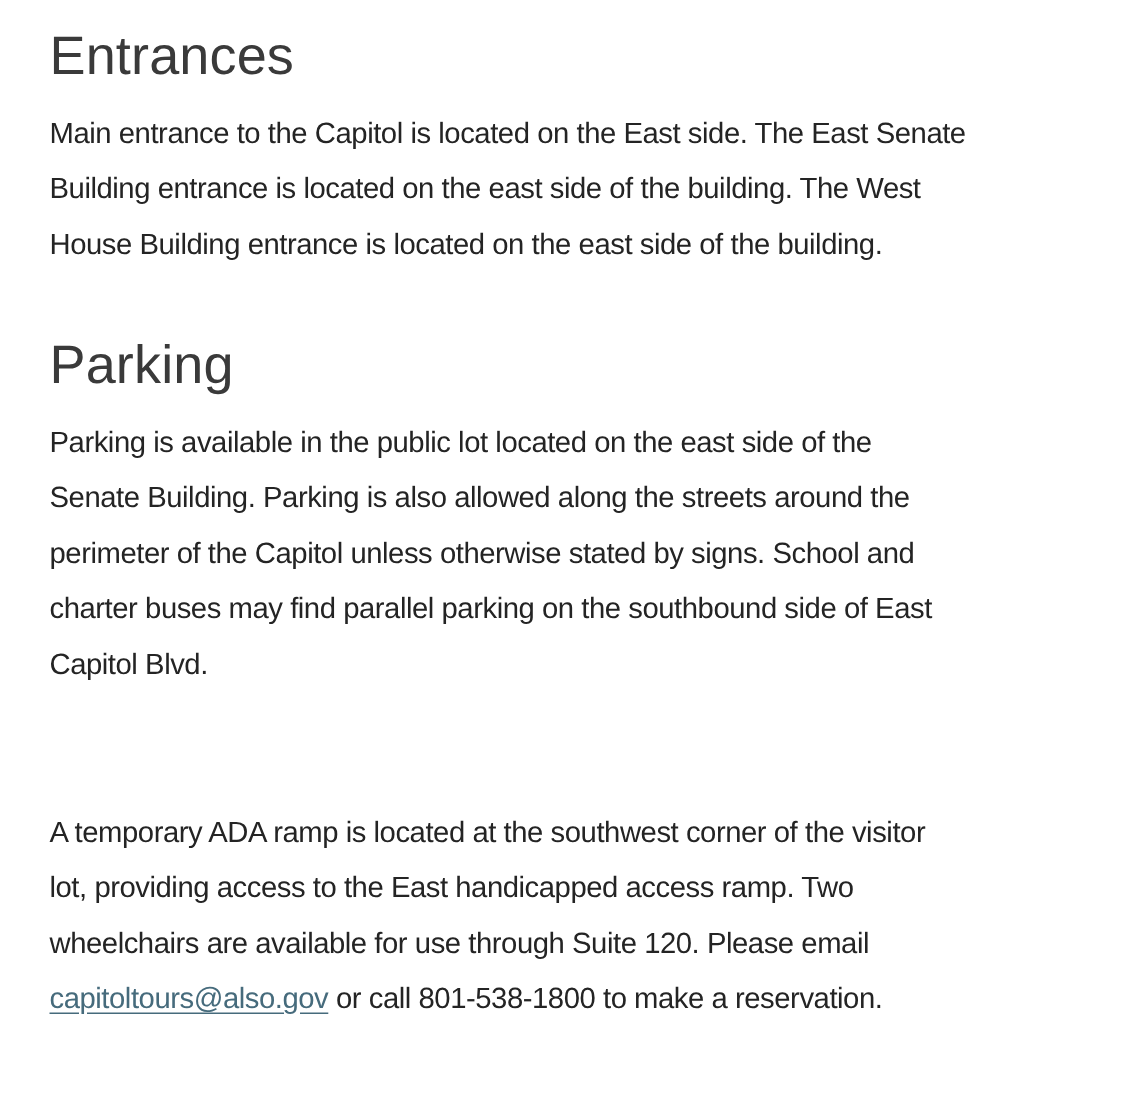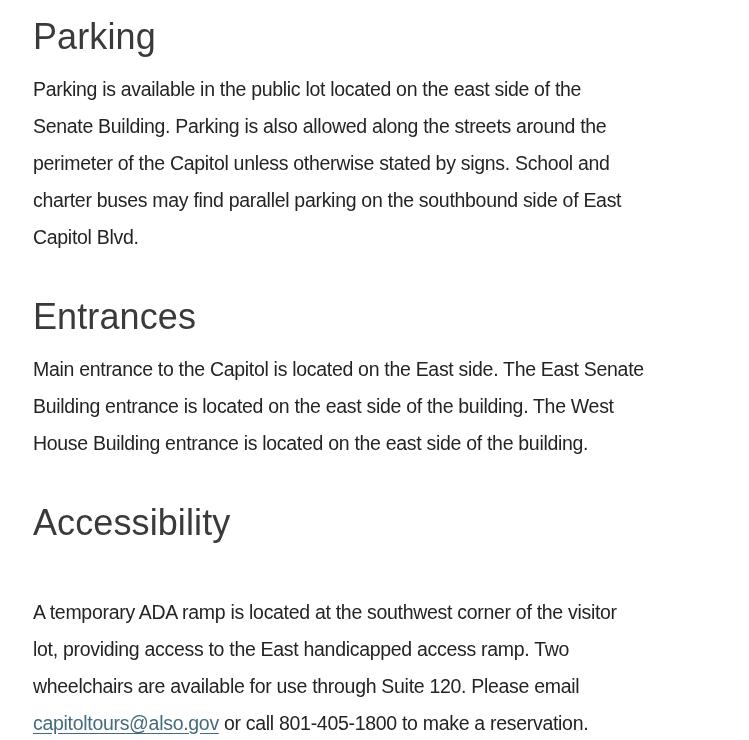--- a/index.html
+++ b/index.html
@@ -48,38 +48,37 @@
     text-underline-offset: 3px;
     cursor: pointer;
   }
 </style>
 </head>
 <body>
 
 <div class="page">
 
   <section>
+    <h2>Entrances</h2>
+    <p>Main entrance to the Capitol is located on the East side. The East Senate
+Building entrance is located on the east side of the building. The West
+House Building entrance is located on the east side of the building.</p>
+  </section>
+
+  <section>
     <h2>Parking</h2>
     <p>Parking is available in the public lot located on the east side of the
 Senate Building. Parking is also allowed along the streets around the
 perimeter of the Capitol unless otherwise stated by signs. School and
 charter buses may find parallel parking on the southbound side of East
 Capitol Blvd.</p>
   </section>
 
   <section>
-    <h2>Entrances</h2>
-    <p>Main entrance to the Capitol is located on the East side. The East Senate
-Building entrance is located on the east side of the building. The West
-House Building entrance is located on the east side of the building.</p>
-  </section>
-
-  <section>
-    <h2>Accessibility</h2>
     <p>
       <span>A temporary ADA ramp is located at the southwest corner of the visitor
 lot, providing access to the East handicapped access ramp. Two
 wheelchairs are available for use through Suite 120. Please email</span>
-      <a href="#" class="email-link">capitoltours@also.gov</a><span> or call 801-405-1800 to make a reservation.</span>
+      <a href="#" class="email-link">capitoltours@also.gov</a><span> or call 801-538-1800 to make a reservation.</span>
     </p>
   </section>
 
 </div>
 
 </body></html>

